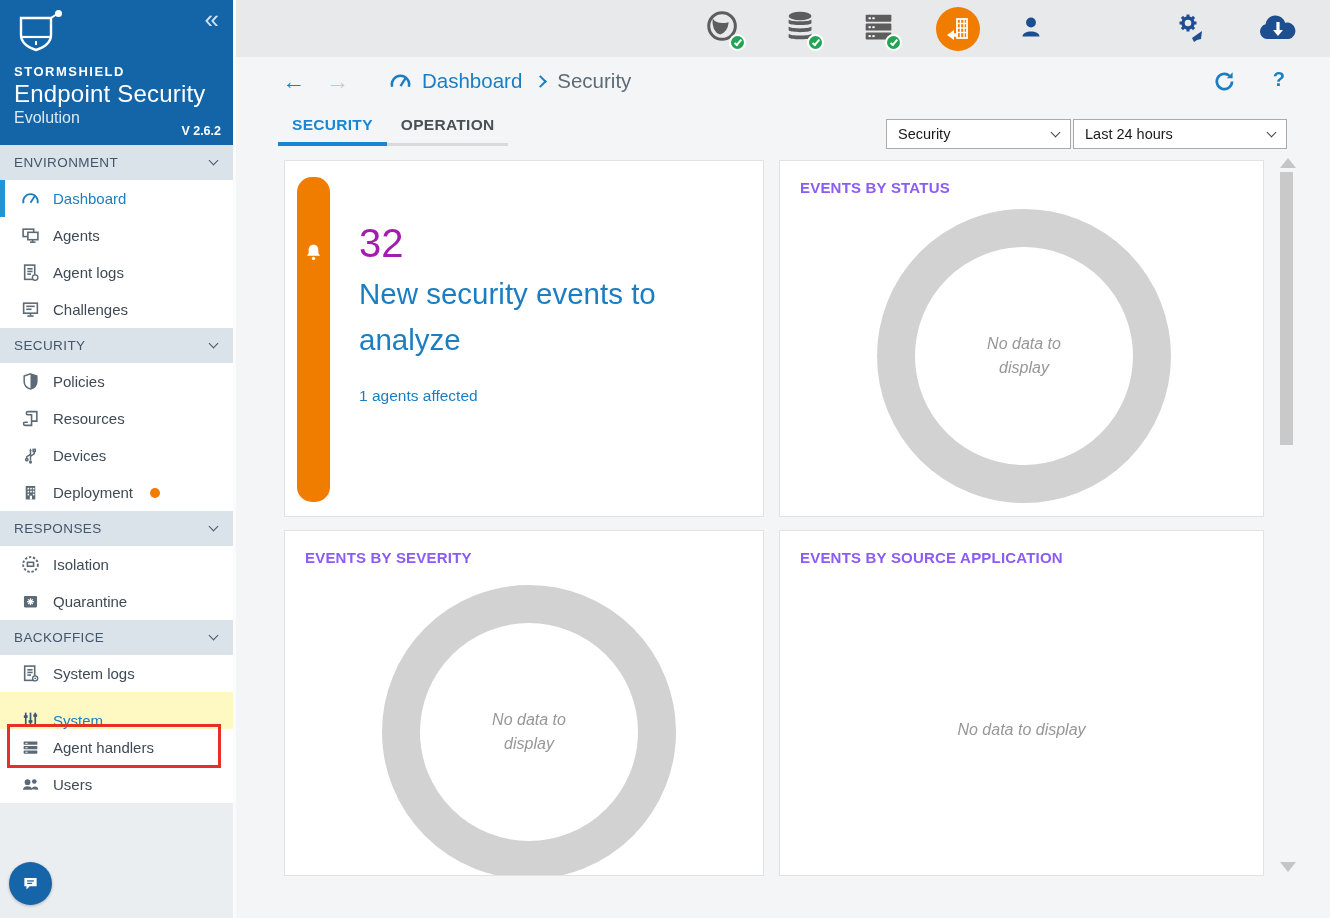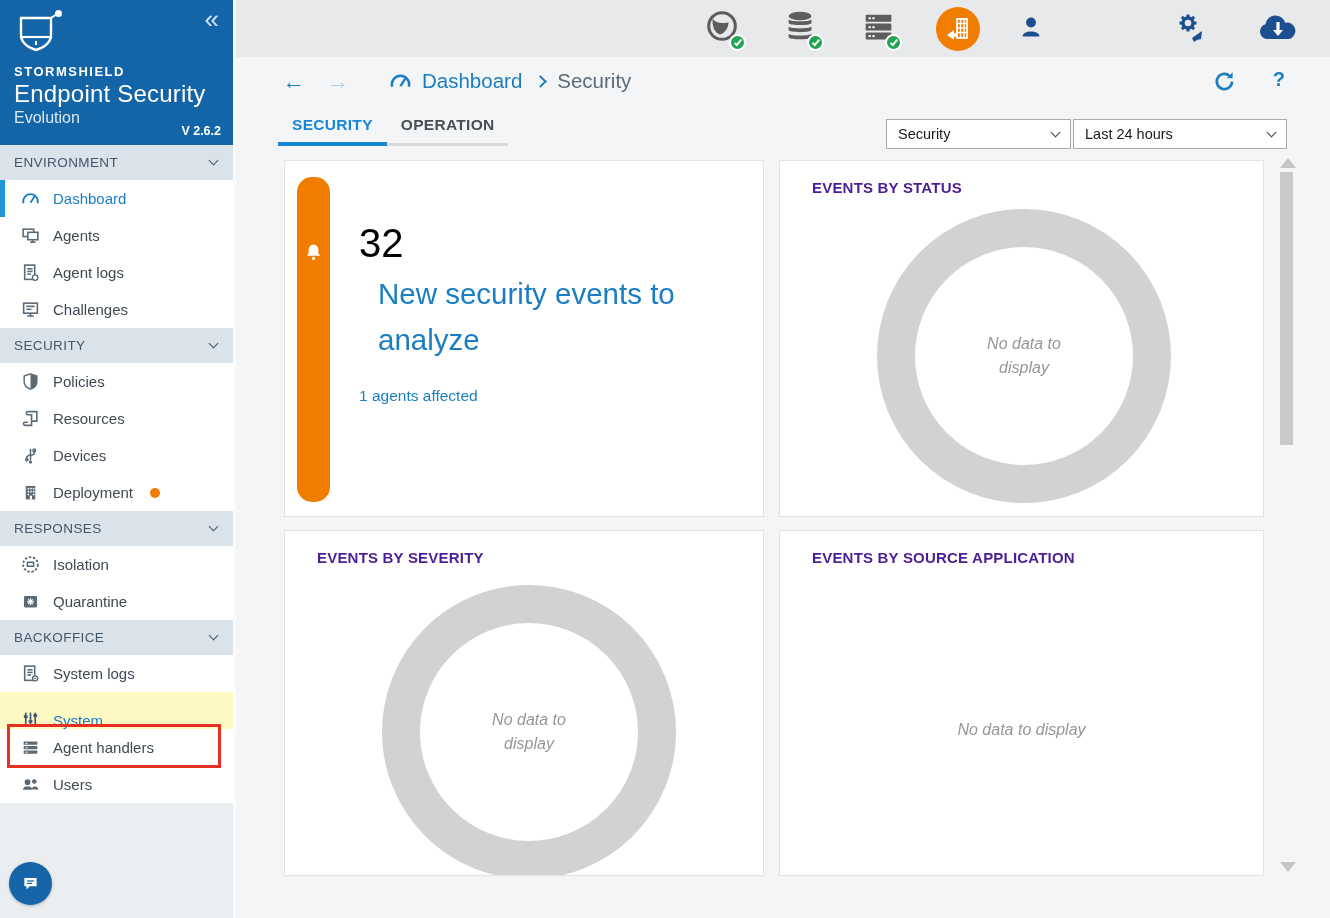--- a/index.html
+++ b/index.html
@@ -62,26 +62,26 @@
   .tab.inactive { color:#4a4f54; border-bottom:3px solid #d9d9d9; padding-bottom:9px; }
   .dd { position:absolute; top:14px; height:30px; background:#fff; border:1px solid #ababab;
         display:flex; align-items:center; justify-content:space-between; padding:0 11px; font-size:14.5px; color:#1a1a1a; cursor:pointer; }
   .dd .chev { border-color:#444; }
   .dd-display { right:259px; width:185px; }
   .dd-period { right:43px; width:214px; }
 
   .content { flex:1; position:relative; padding:8px 0 0 48px; }
   .grid { display:grid; grid-template-columns:480px 485px; grid-template-rows:357px 346px; column-gap:15px; row-gap:13px; }
   .card { background:#fff; border:1px solid #e2e2e2; position:relative; overflow:hidden; }
-  .card-title { position:absolute; top:18px; left:32px; font-size:15px; font-weight:bold; color:#4c1d95; letter-spacing:.2px; }
+  .card-title { position:absolute; top:18px; left:20px; font-size:15px; font-weight:bold; color:#8b5cf6; letter-spacing:.2px; }
   .alert-bar { position:absolute; left:12px; top:16px; bottom:14px; width:33px; background:#f07d00; border-radius:15px; }
   .alert-bell { position:absolute; top:66px; left:7px; }
   .alert-text { margin-left:74px; padding-top:62px; }
-  .alert-count { font-size:40px; color:#000000; line-height:1; }
-  .alert-title { font-size:29.5px; color:#1b7ec2; width:320px; line-height:1.55; margin-top:8px;margin-left:19px; }
+  .alert-count { font-size:40px; color:#a21caf; line-height:1; }
+  .alert-title { font-size:29.5px; color:#1b7ec2; width:320px; line-height:1.55; margin-top:8px; }
   .alert-sub { font-size:15.5px; color:#1b7ec2; margin-top:25px; }
   .donut { position:absolute; width:294px; height:294px; border:38px solid #d2d2d2; border-radius:50%;
            display:flex; align-items:center; justify-content:center; }
   .donut.pos-a { left:97px; top:48px; }
   .donut.pos-b { left:97px; top:54px; }
   .nodata { font-style:italic; color:#979797; font-size:16px; text-align:center; width:112px; line-height:1.5; }
   .nodata-center { position:absolute; left:0; right:0; top:190px; text-align:center; font-style:italic; color:#979797; font-size:16px; }
 
   .sb-up, .sb-down { position:absolute; width:0; height:0; border-left:8px solid transparent; border-right:8px solid transparent; cursor:pointer; }
   .sb-up { right:34px; top:6px; border-bottom:10px solid #c5c5c5; }

